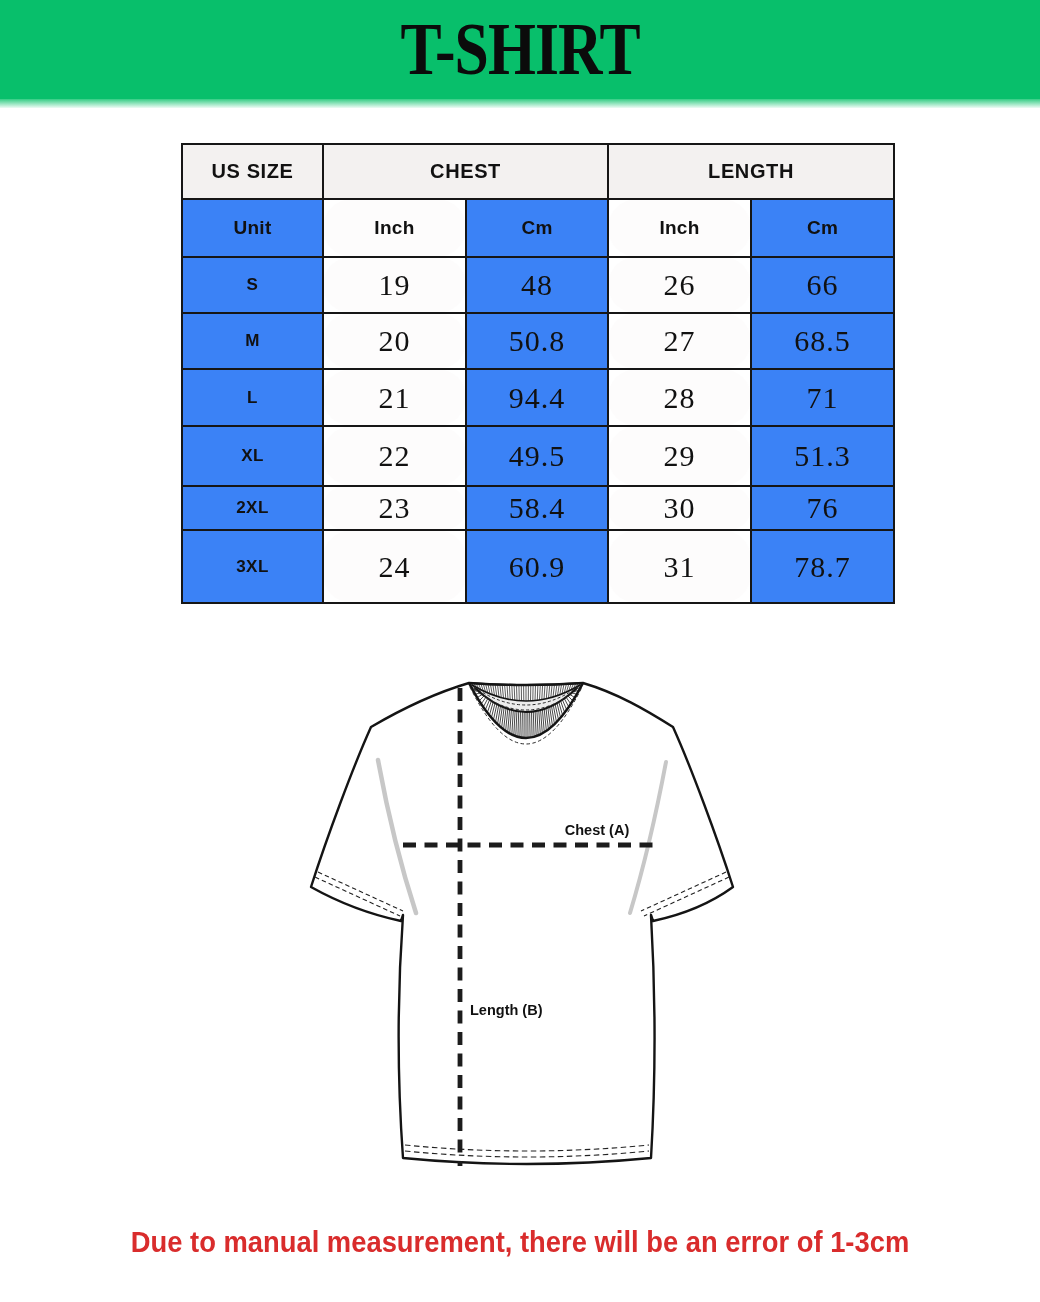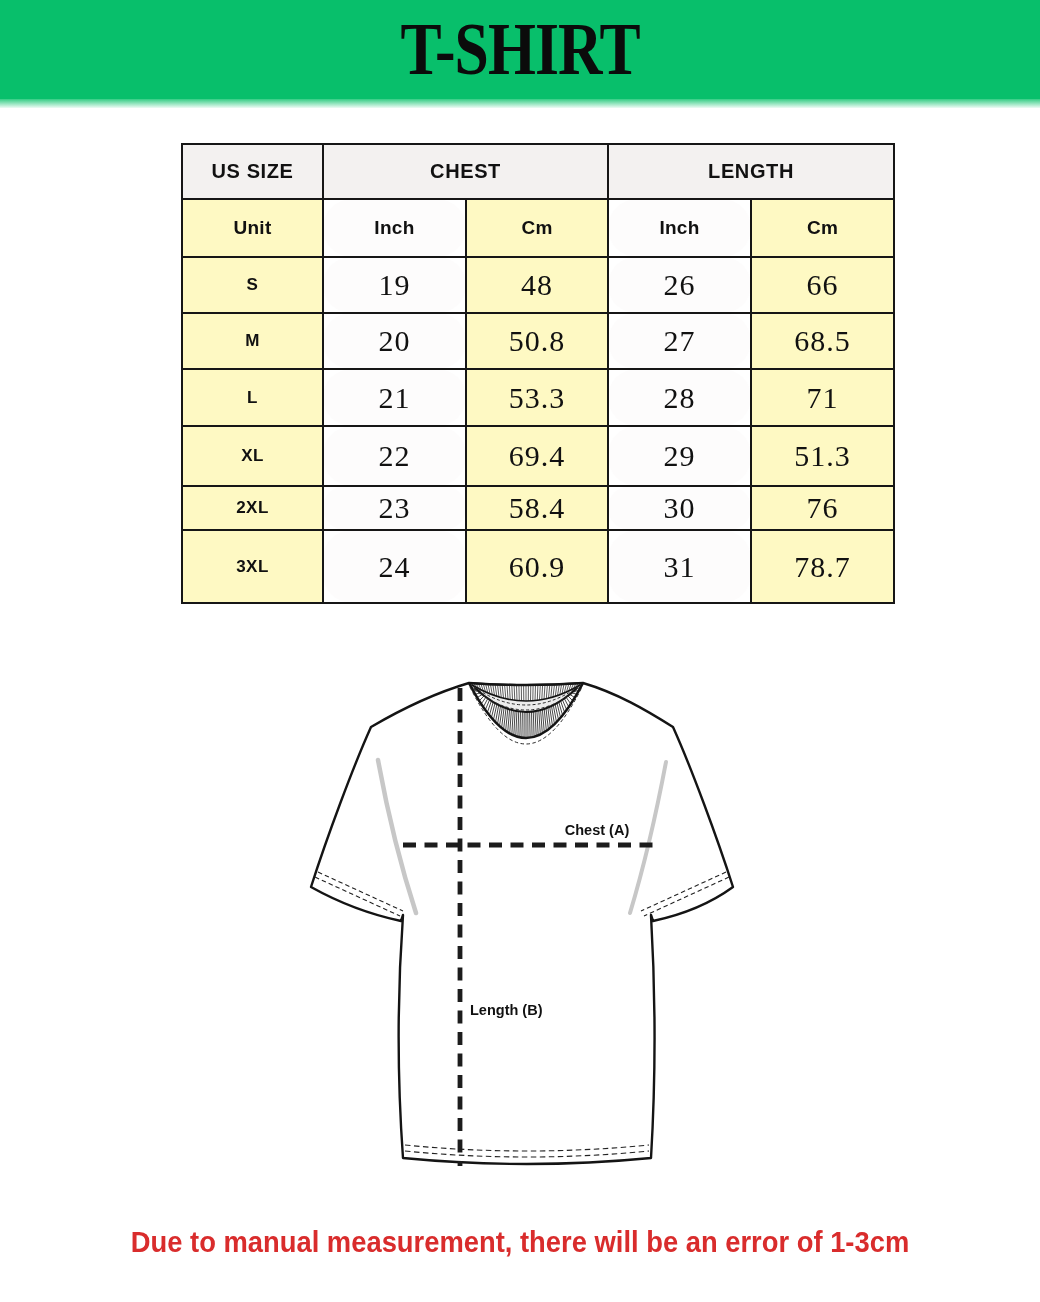--- a/index.html
+++ b/index.html
@@ -25,21 +25,21 @@
   }
   
   table.size-table{
     position:absolute;left:181px;top:143px;width:712px;
     border-collapse:collapse;table-layout:fixed;
   }
   .size-table td{
     border:2.4px solid #161616;text-align:center;vertical-align:middle;
     padding:0;color:#111;
   }
-  .size-table td.shade{background:#fef9c3;}
+  .size-table td.shade{background:#3b82f6;}
   .size-table td.lite{background:#fdfcfc;border-radius:29px;}
   .size-table td.hdr{
     font-weight:bold;font-size:20px;letter-spacing:.6px;background:#f3f1f0;
   }
   .size-table td.unit{font-weight:bold;font-size:19px;letter-spacing:.3px;}
   .size-table td.size{font-weight:bold;font-size:17px;letter-spacing:.5px;}
   .size-table td.num{
     font-family:"Liberation Serif", serif;font-size:30px;font-weight:400;
     letter-spacing:1px;line-height:1;
   }
@@ -90,28 +90,28 @@
   <tr style="height:56px">
     <td class="size shade">M</td>
     <td class="num lite">20</td>
     <td class="num shade">50.8</td>
     <td class="num lite">27</td>
     <td class="num shade">68.5</td>
   </tr>
   <tr style="height:57px">
     <td class="size shade">L</td>
     <td class="num lite">21</td>
-    <td class="num shade">53.3</td>
+    <td class="num shade">94.4</td>
     <td class="num lite">28</td>
     <td class="num shade">71</td>
   </tr>
   <tr style="height:60px">
     <td class="size shade">XL</td>
     <td class="num lite">22</td>
-    <td class="num shade">69.4</td>
+    <td class="num shade">49.5</td>
     <td class="num lite">29</td>
     <td class="num shade">51.3</td>
   </tr>
   <tr style="height:44px">
     <td class="size shade">2XL</td>
     <td class="num lite">23</td>
     <td class="num shade">58.4</td>
     <td class="num lite">30</td>
     <td class="num shade">76</td>
   </tr>

